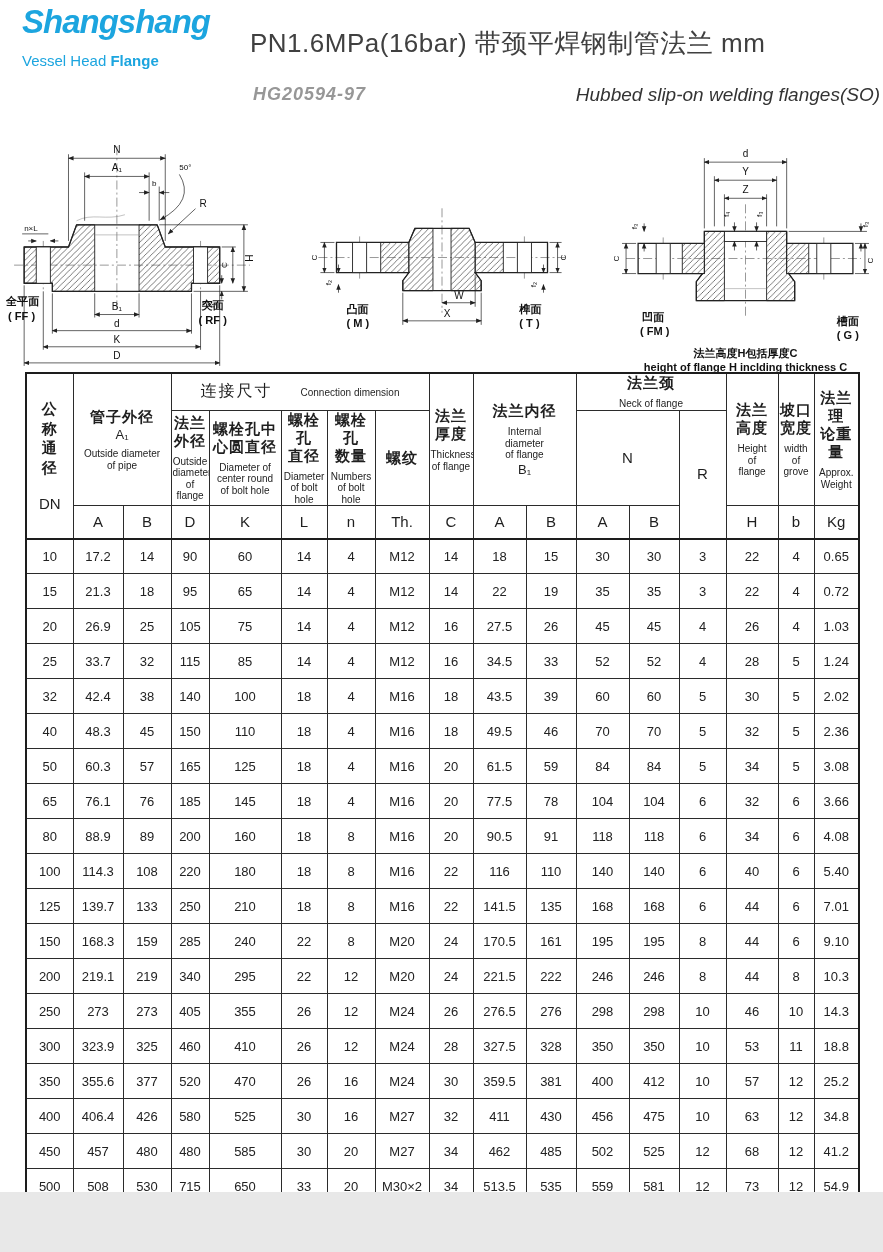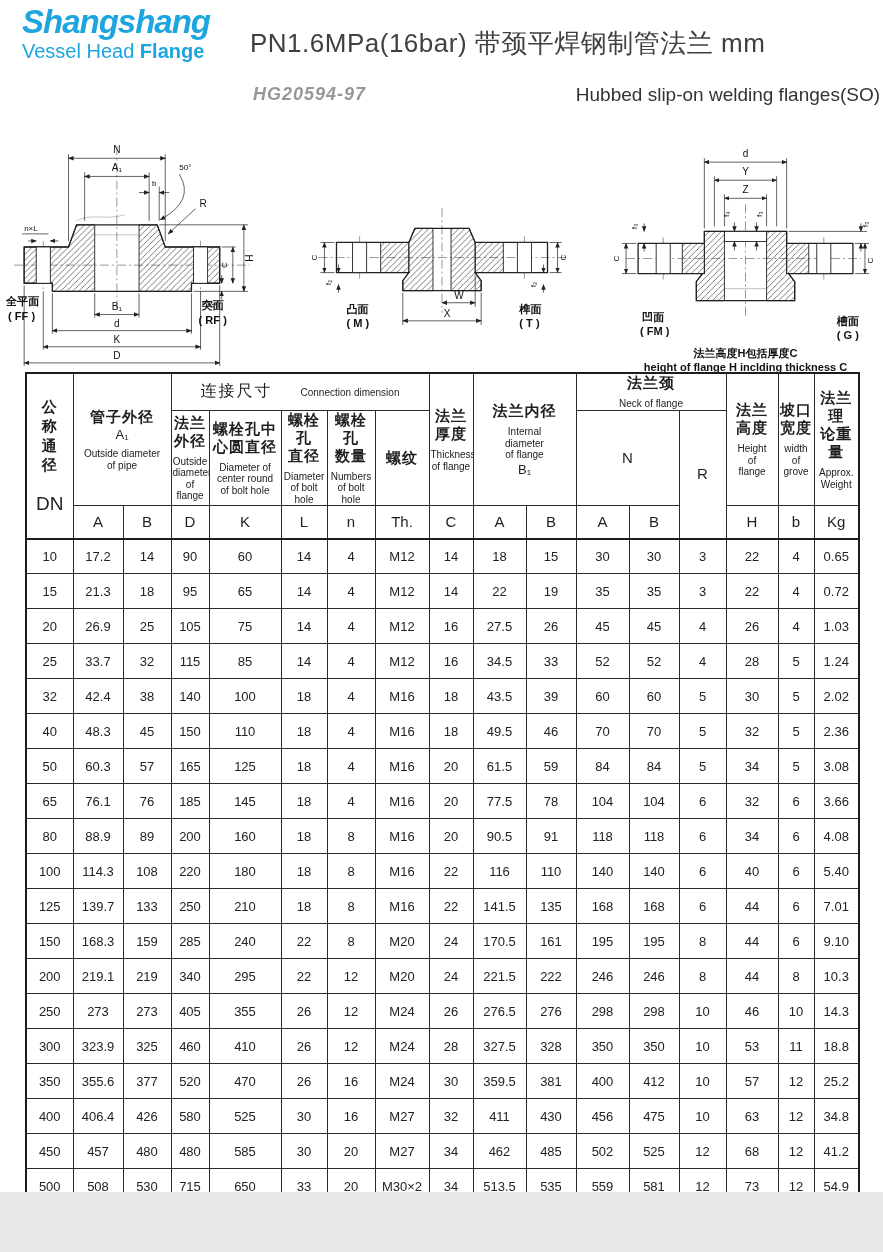--- a/index.html
+++ b/index.html
@@ -3,26 +3,26 @@
 <meta charset="utf-8">
 <style>
   * { margin:0; padding:0; box-sizing:border-box; }
   html,body { background:#e8e8e8; }
   body { font-family:"Liberation Sans","DejaVu Sans",sans-serif; color:#1f1f1f; }
   .page { position:relative; width:883px; height:1192px; background:#ffffff; margin:0 auto; overflow:hidden; }
 
   
   .logo { position:absolute; left:22px; top:4px; color:#1CA5DF; }
   .logo .brand { font-size:33px; font-weight:bold; font-style:italic; letter-spacing:-1px; line-height:1.1; }
-  .logo .tagline { font-size:20px; letter-spacing:0px; margin-top:0px; }
+  .logo .tagline { font-size:15px; letter-spacing:0px; margin-top:12px; }
   .logo .tagline .bold { font-weight:bold; }
 
   .title-main { position:absolute; left:250px; top:26px; font-size:26px; color:#404040; letter-spacing:0.5px; white-space:nowrap; }
   .title-std { position:absolute; left:253px; top:84px; font-size:18px; font-weight:bold; font-style:italic; color:#979797; letter-spacing:1px; }
-  .title-en { position:absolute; left:430px; top:84px; width:450px; text-align:right; font-size:19px; color:#333; }
+  .title-en { position:absolute; left:430px; top:84px; width:450px; text-align:right; font-size:19px; color:#333;font-style:italic; }
 
   
   .drawings { position:absolute; left:0; top:126px; width:883px; height:248px; }
   .drw { position:absolute; }
   .drw-1 { left:6px;  top:2px; }
   .drw-2 { left:296px; top:24px; }
   .drw-3 { left:610px; top:12px; }
 
   svg .outline { fill:none; stroke:#222; stroke-width:1.3; }
   svg .hpoly   { stroke:#222; stroke-width:0.9; }
@@ -46,21 +46,21 @@
   table.spec tbody td { height:35px; font-size:13px; color:#222; }
   table.spec thead { border-bottom:2px solid #1d1d1d; }
   td.col-H, th.col-H { border-left-width:2px; }
 
   .h-cn  { display:block; font-size:15px; font-weight:bold; white-space:pre-line; line-height:1.2; letter-spacing:1px; }
   .h-cn-lg { display:block; font-size:16px; font-weight:normal; letter-spacing:2px; }
   .h-sub { display:block; font-size:13px; font-weight:normal; margin-top:1px; }
   .h-en  { display:block; font-size:10px; font-weight:normal; white-space:pre-line; line-height:1.15; margin-top:6px; color:#222; }
   .h-en-inline { font-size:10px; font-weight:normal; margin-left:28px; letter-spacing:0px; }
   .dn-cell .h-cn { font-size:15px; line-height:1.3; }
-  .dn-sym { display:block; font-size:19px; font-weight:normal; margin-top:18px; }
+  .dn-sym { display:block; font-size:15px; font-weight:normal; margin-top:18px; }
 
   .page-number { position:absolute; left:24px; top:1220px; font-size:23px; color:#333; letter-spacing:1px; }
 </style>
 </head>
 <body>
 
 <div class="page">
 
   <div class="logo">
     <div class="brand">Shangshang</div>

